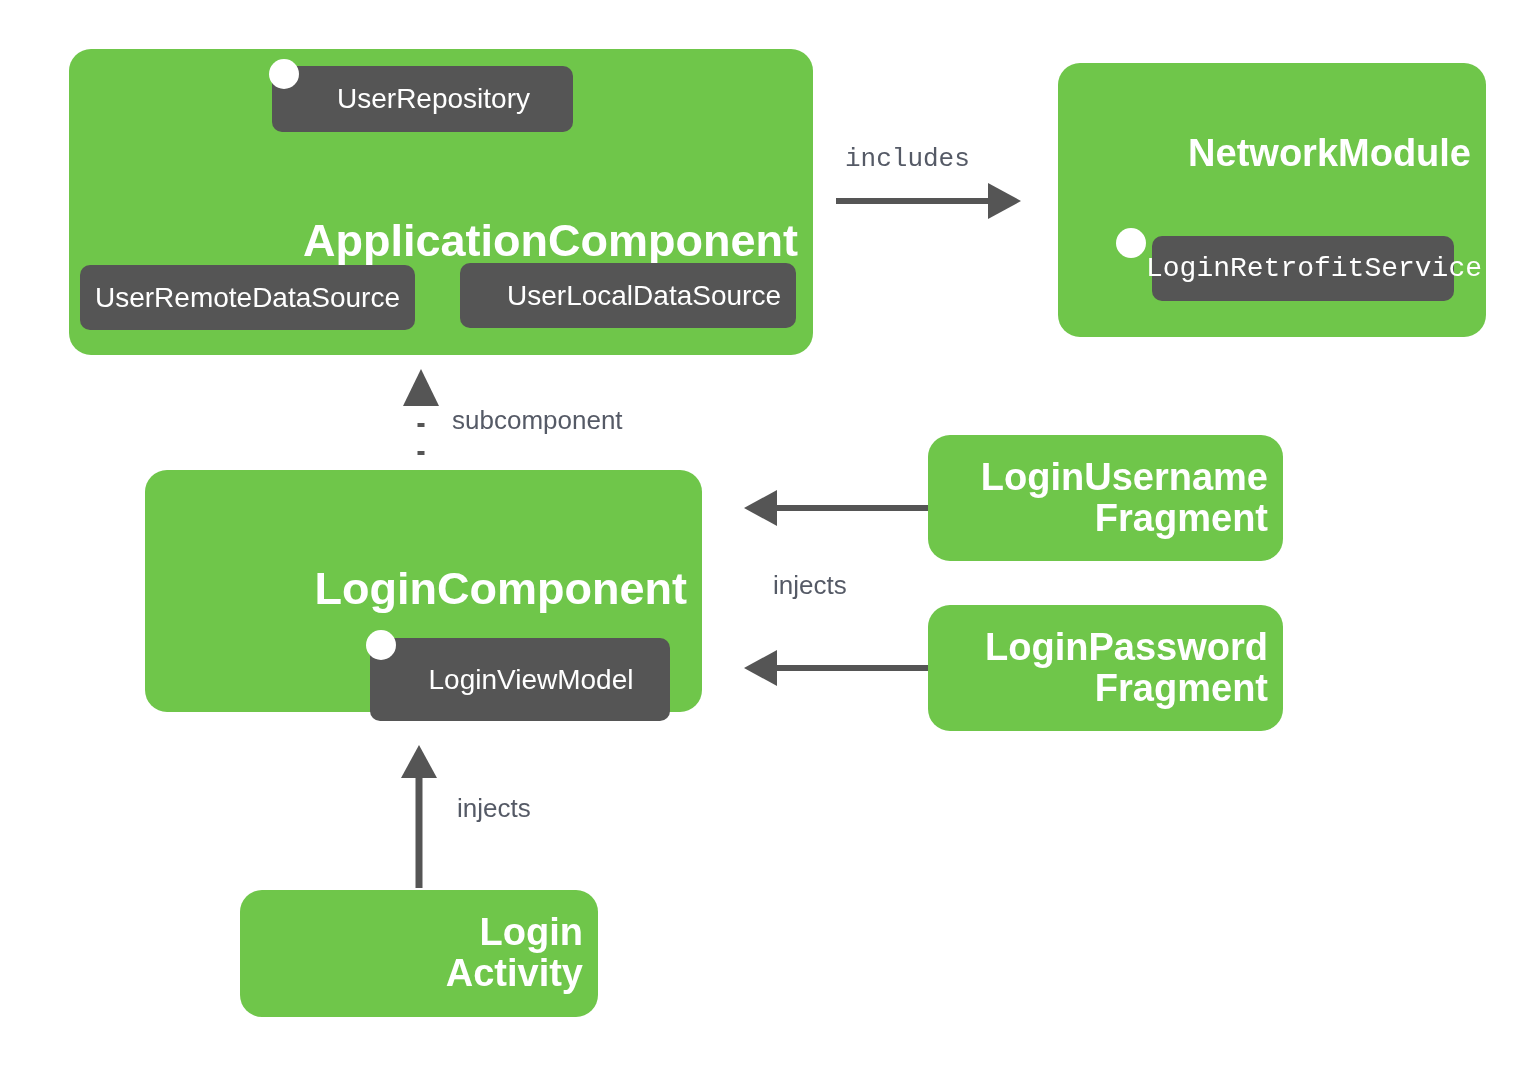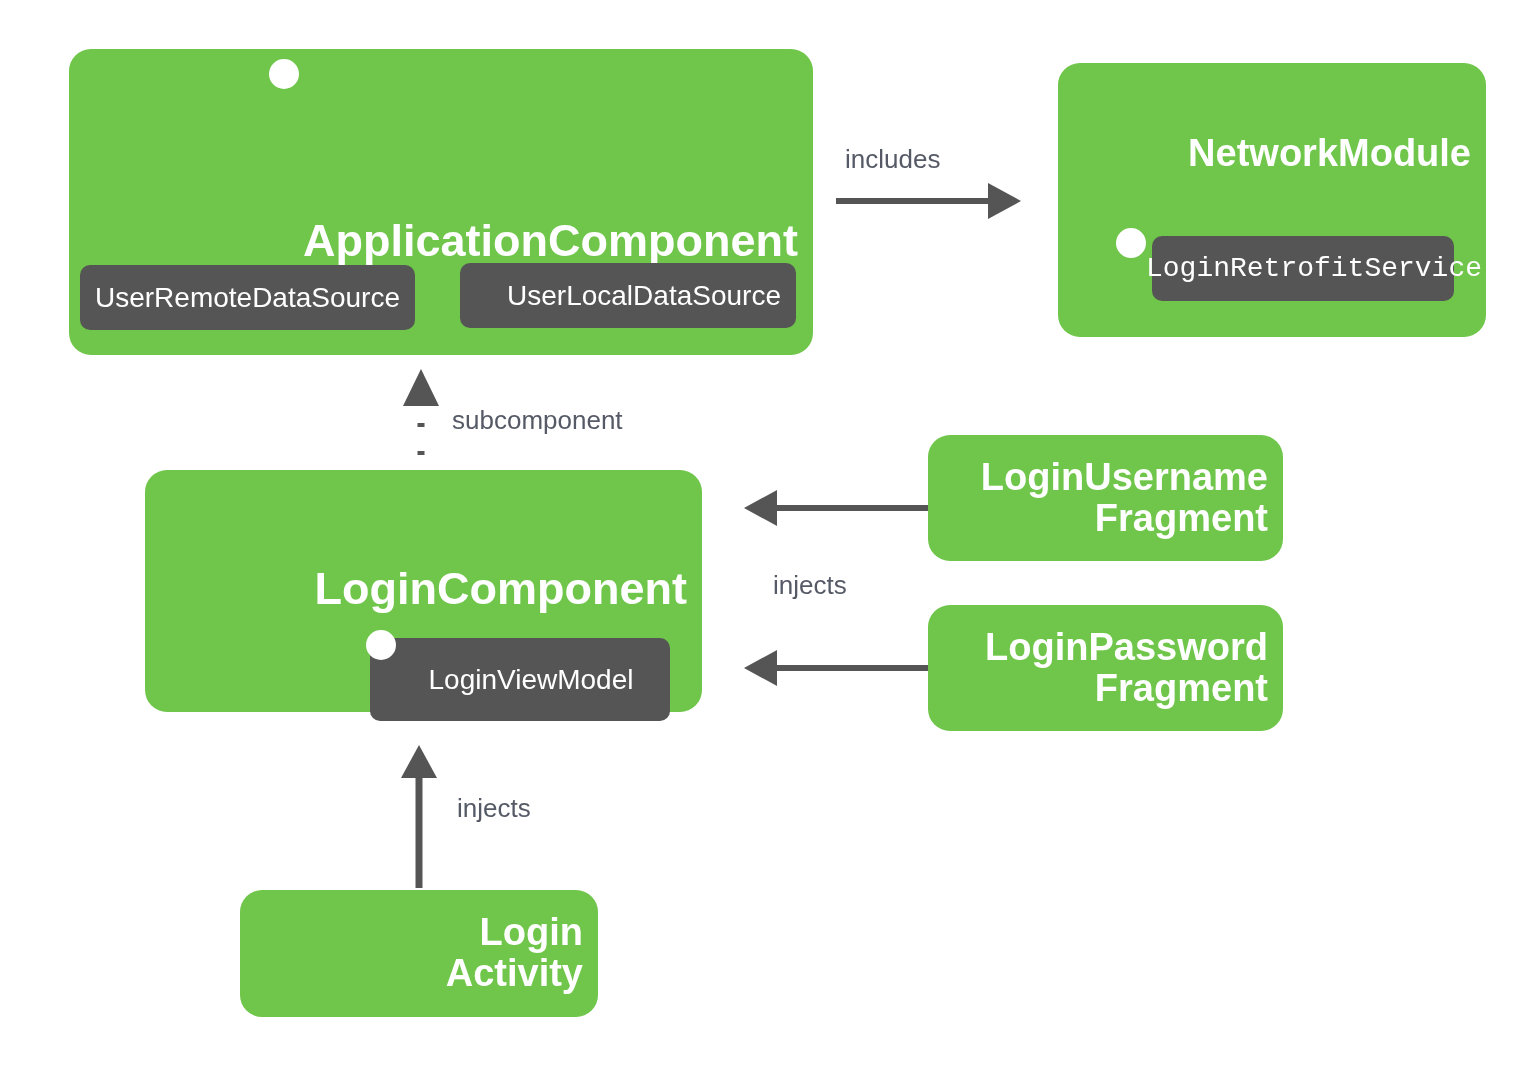--- a/index.html
+++ b/index.html
@@ -115,40 +115,43 @@
     <g>
       <line x1="419" y1="888" x2="419" y2="776" stroke="#555555" stroke-width="7"></line>
       <path d="M401,778 L419,745 L437,778 z" fill="#555555"></path>
     </g>
   </svg>
 
   <div class="green-box" style="left:53px; top:49px; width:744px; height:306px;margin-left:16px;">
     <div class="green-title" style="top:168px; font-size:45px;">ApplicationComponent</div>
   </div>
 
+  <div class="dark-box with-dot" style="left:272px; top:66px; width:301px; height:66px;">
+    <span class="label">UserRepository</span>
+  </div>
   <div class="dot" style="left:269px; top:59px; width:30px; height:30px;"></div>
 
   <div class="dark-box" style="left:80px; top:265px; width:335px; height:65px;align-items:center;">
     <span class="label">UserRemoteDataSource</span>
   </div>
 
   <div class="dark-box" style="left:460px; top:263px; width:336px; height:65px;padding-left:32px;">
     <span class="label">UserLocalDataSource</span>
   </div>
 
   <div class="green-box" style="left:1058px; top:63px; width:428px; height:274px;">
     <div class="green-title" style="top:70px; font-size:38px;">NetworkModule</div>
   </div>
 
   <div class="dark-box with-dot" style="left:1152px; top:236px; width:302px; height:65px;font-family:Liberation Mono, monospace;">
     <span class="label">LoginRetrofitService</span>
   </div>
   <div class="dot" style="left:1116px; top:228px; width:30px; height:30px;"></div>
 
-  <div class="edge-label" style="left:845px; top:144px;">includes</div>
+  <div class="edge-label" style="left:845px; top:144px;font-family:Liberation Mono, monospace;">includes</div>
 
   <div class="edge-label" style="left:452px; top:405px;">subcomponent</div>
 
   <div class="green-box" style="left:145px; top:470px; width:557px; height:242px;">
     <div class="green-title" style="top:95px; font-size:45px;">LoginComponent</div>
   </div>
 
   <div class="dark-box with-dot" style="left:370px; top:638px; width:300px; height:83px;">
     <span class="label">LoginViewModel</span>
   </div>

